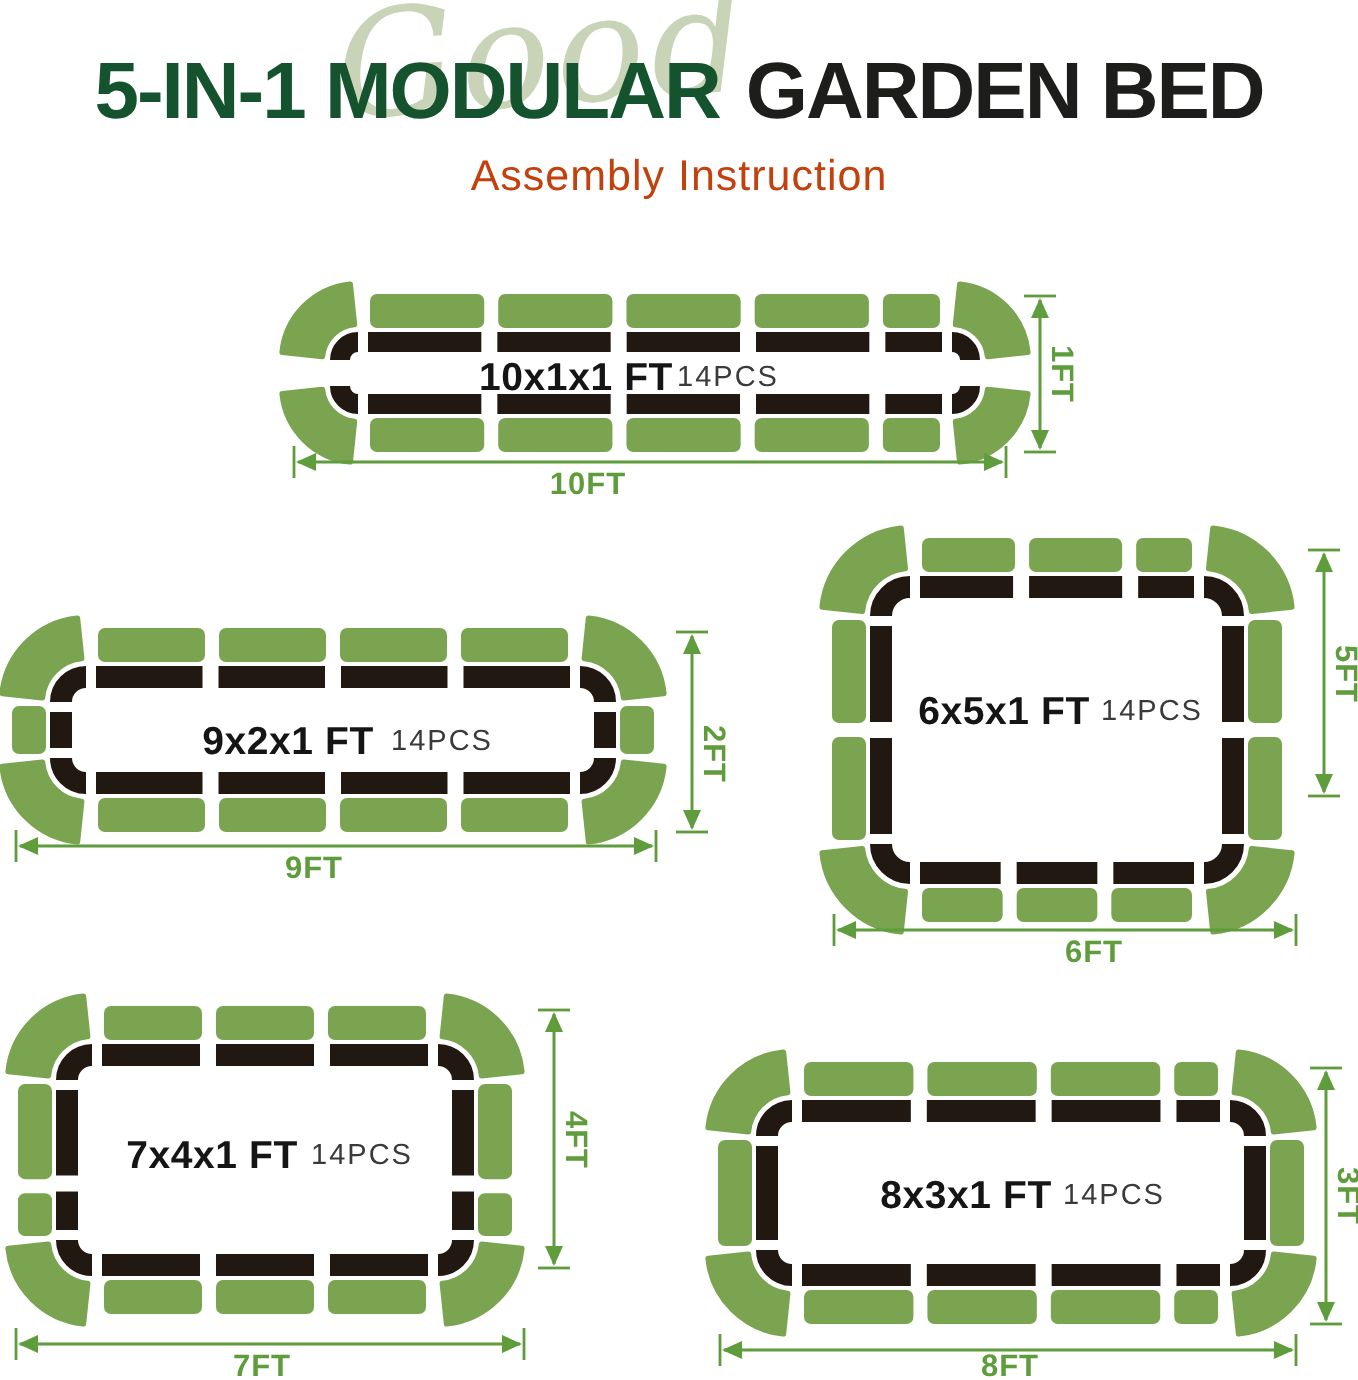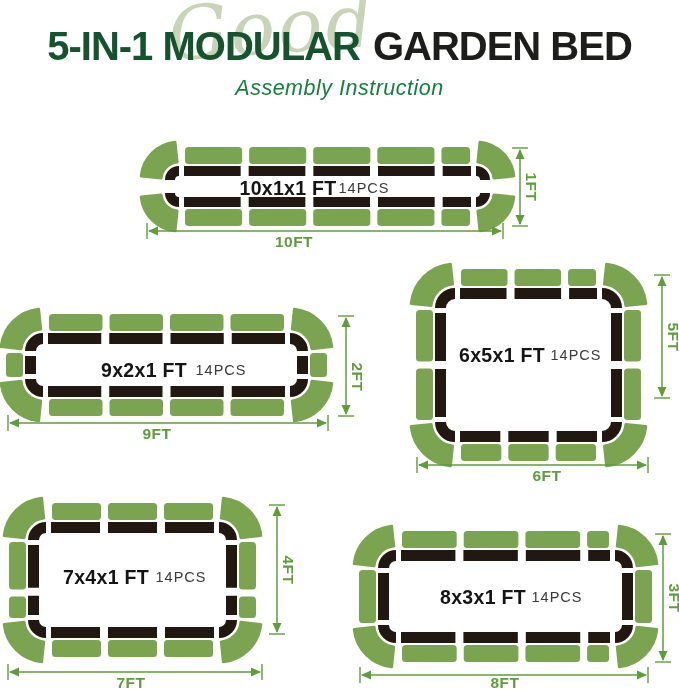--- a/index.html
+++ b/index.html
@@ -15,21 +15,21 @@
   }
   .title{
     position:absolute;top:26px;left:0;width:100%;z-index:2;
     text-align:center;font-weight:800;font-size:40px;letter-spacing:-1px;
     white-space:nowrap;margin:0;line-height:1;
   }
   .title .t-green{color:#14532d;}
   .title .t-dark{color:#1d1d1b;margin-left:13px;}
   .subtitle{
     position:absolute;top:76px;left:0;width:100%;z-index:2;
-    text-align:center;font-size:21.5px;color:#15803d;letter-spacing:0.5px;font-style:italic;
+    text-align:center;font-size:21.5px;color:#c2410c;letter-spacing:0.5px;
   }
   svg text{font-family:"Liberation Sans", sans-serif;}
   #diagram{position:absolute;top:0;left:0;}
 </style>
 </head>
 <body>
 
 <div class="canvas">
   <div class="script-good">Good</div>
   <h1 class="title"><span class="t-green">5-IN-1 MODULAR</span><span class="t-dark">GARDEN BED</span></h1>

